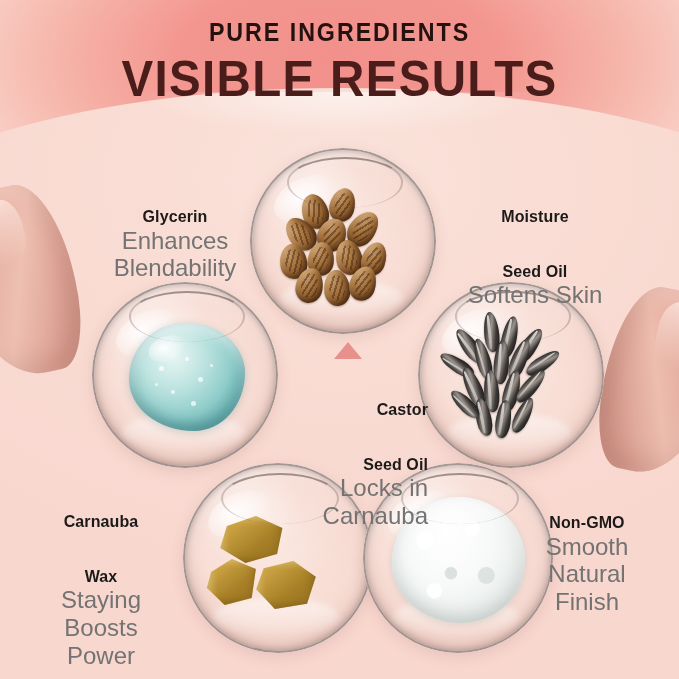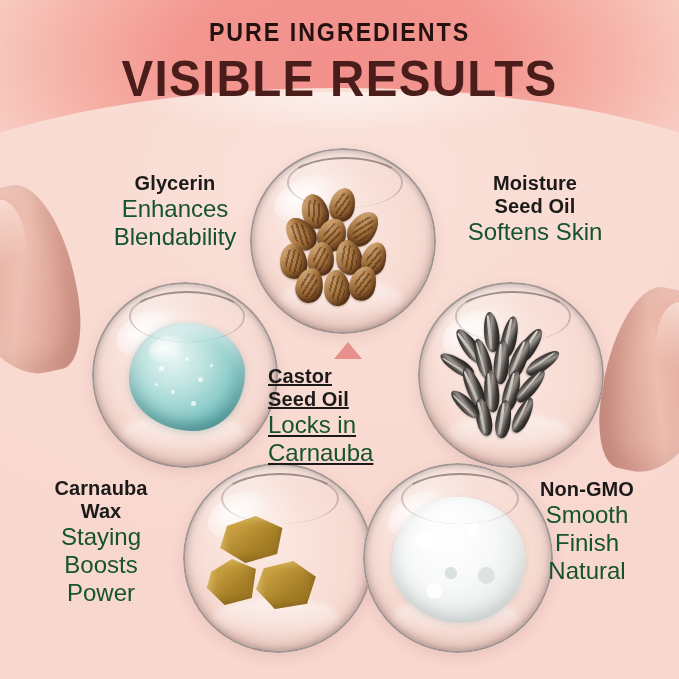--- a/index.html
+++ b/index.html
@@ -192,26 +192,26 @@
     background:
       radial-gradient(circle at 22% 32%, rgba(255,255,255,.95) 0 7%, rgba(255,255,255,0) 8%),
       radial-gradient(circle at 62% 22%, rgba(255,255,255,.9) 0 6%, rgba(255,255,255,0) 7%),
       radial-gradient(circle at 44% 62%, rgba(205,214,212,.7) 0 6%, rgba(205,214,212,0) 7%),
       radial-gradient(circle at 74% 64%, rgba(205,214,212,.6) 0 7%, rgba(205,214,212,0) 8%),
       radial-gradient(circle at 30% 78%, rgba(255,255,255,.85) 0 6%, rgba(255,255,255,0) 7%);
   }
 
   
   .label { position:absolute; color:#1c1a19; line-height:1.16; }
-  .label .t  { font-weight:700; font-size:20px; letter-spacing:.1px; }
-  .label .d  { font-weight:400; font-size:24px; color:#14532d; }
+  .label .t  { font-weight:700; font-size:16px; letter-spacing:.1px;margin-top:36px; }
+  .label .d  { font-weight:400; font-size:24px; color:#737373; }
 
   #l-glycerin  { left:70px;  top:172px;  width:210px; text-align:center; }
   #l-sunflower { left:430px; top:172px;  width:210px; text-align:center; }
-  #l-castor    { left:268px; top:365px;  width:160px; text-align:left;text-decoration:underline; }
+  #l-castor    { left:268px; top:365px;  width:160px; text-align:right; }
   #l-carnauba  { left:6px;   top:477px;  width:190px; text-align:center; }
   #l-nongmo    { left:498px; top:478px;  width:178px; text-align:center; }
 
   .pointer {
     position:absolute; left:334px; top:342px;
     width:0; height:0;
     border-left:14px solid transparent;
     border-right:14px solid transparent;
     border-bottom:17px solid #e8918c;
   }
@@ -338,17 +338,17 @@
     <div class="t">Carnauba</div>
     <div class="t">Wax</div>
     <div class="d">Staying</div>
     <div class="d">Boosts</div>
     <div class="d">Power</div>
   </div>
 
   <div class="label" id="l-nongmo">
     <div class="t">Non-GMO</div>
     <div class="d">Smooth</div>
+    <div class="d">Natural</div>
     <div class="d">Finish</div>
-    <div class="d">Natural</div>
   </div>
 
 </div>
 
 </body></html>

